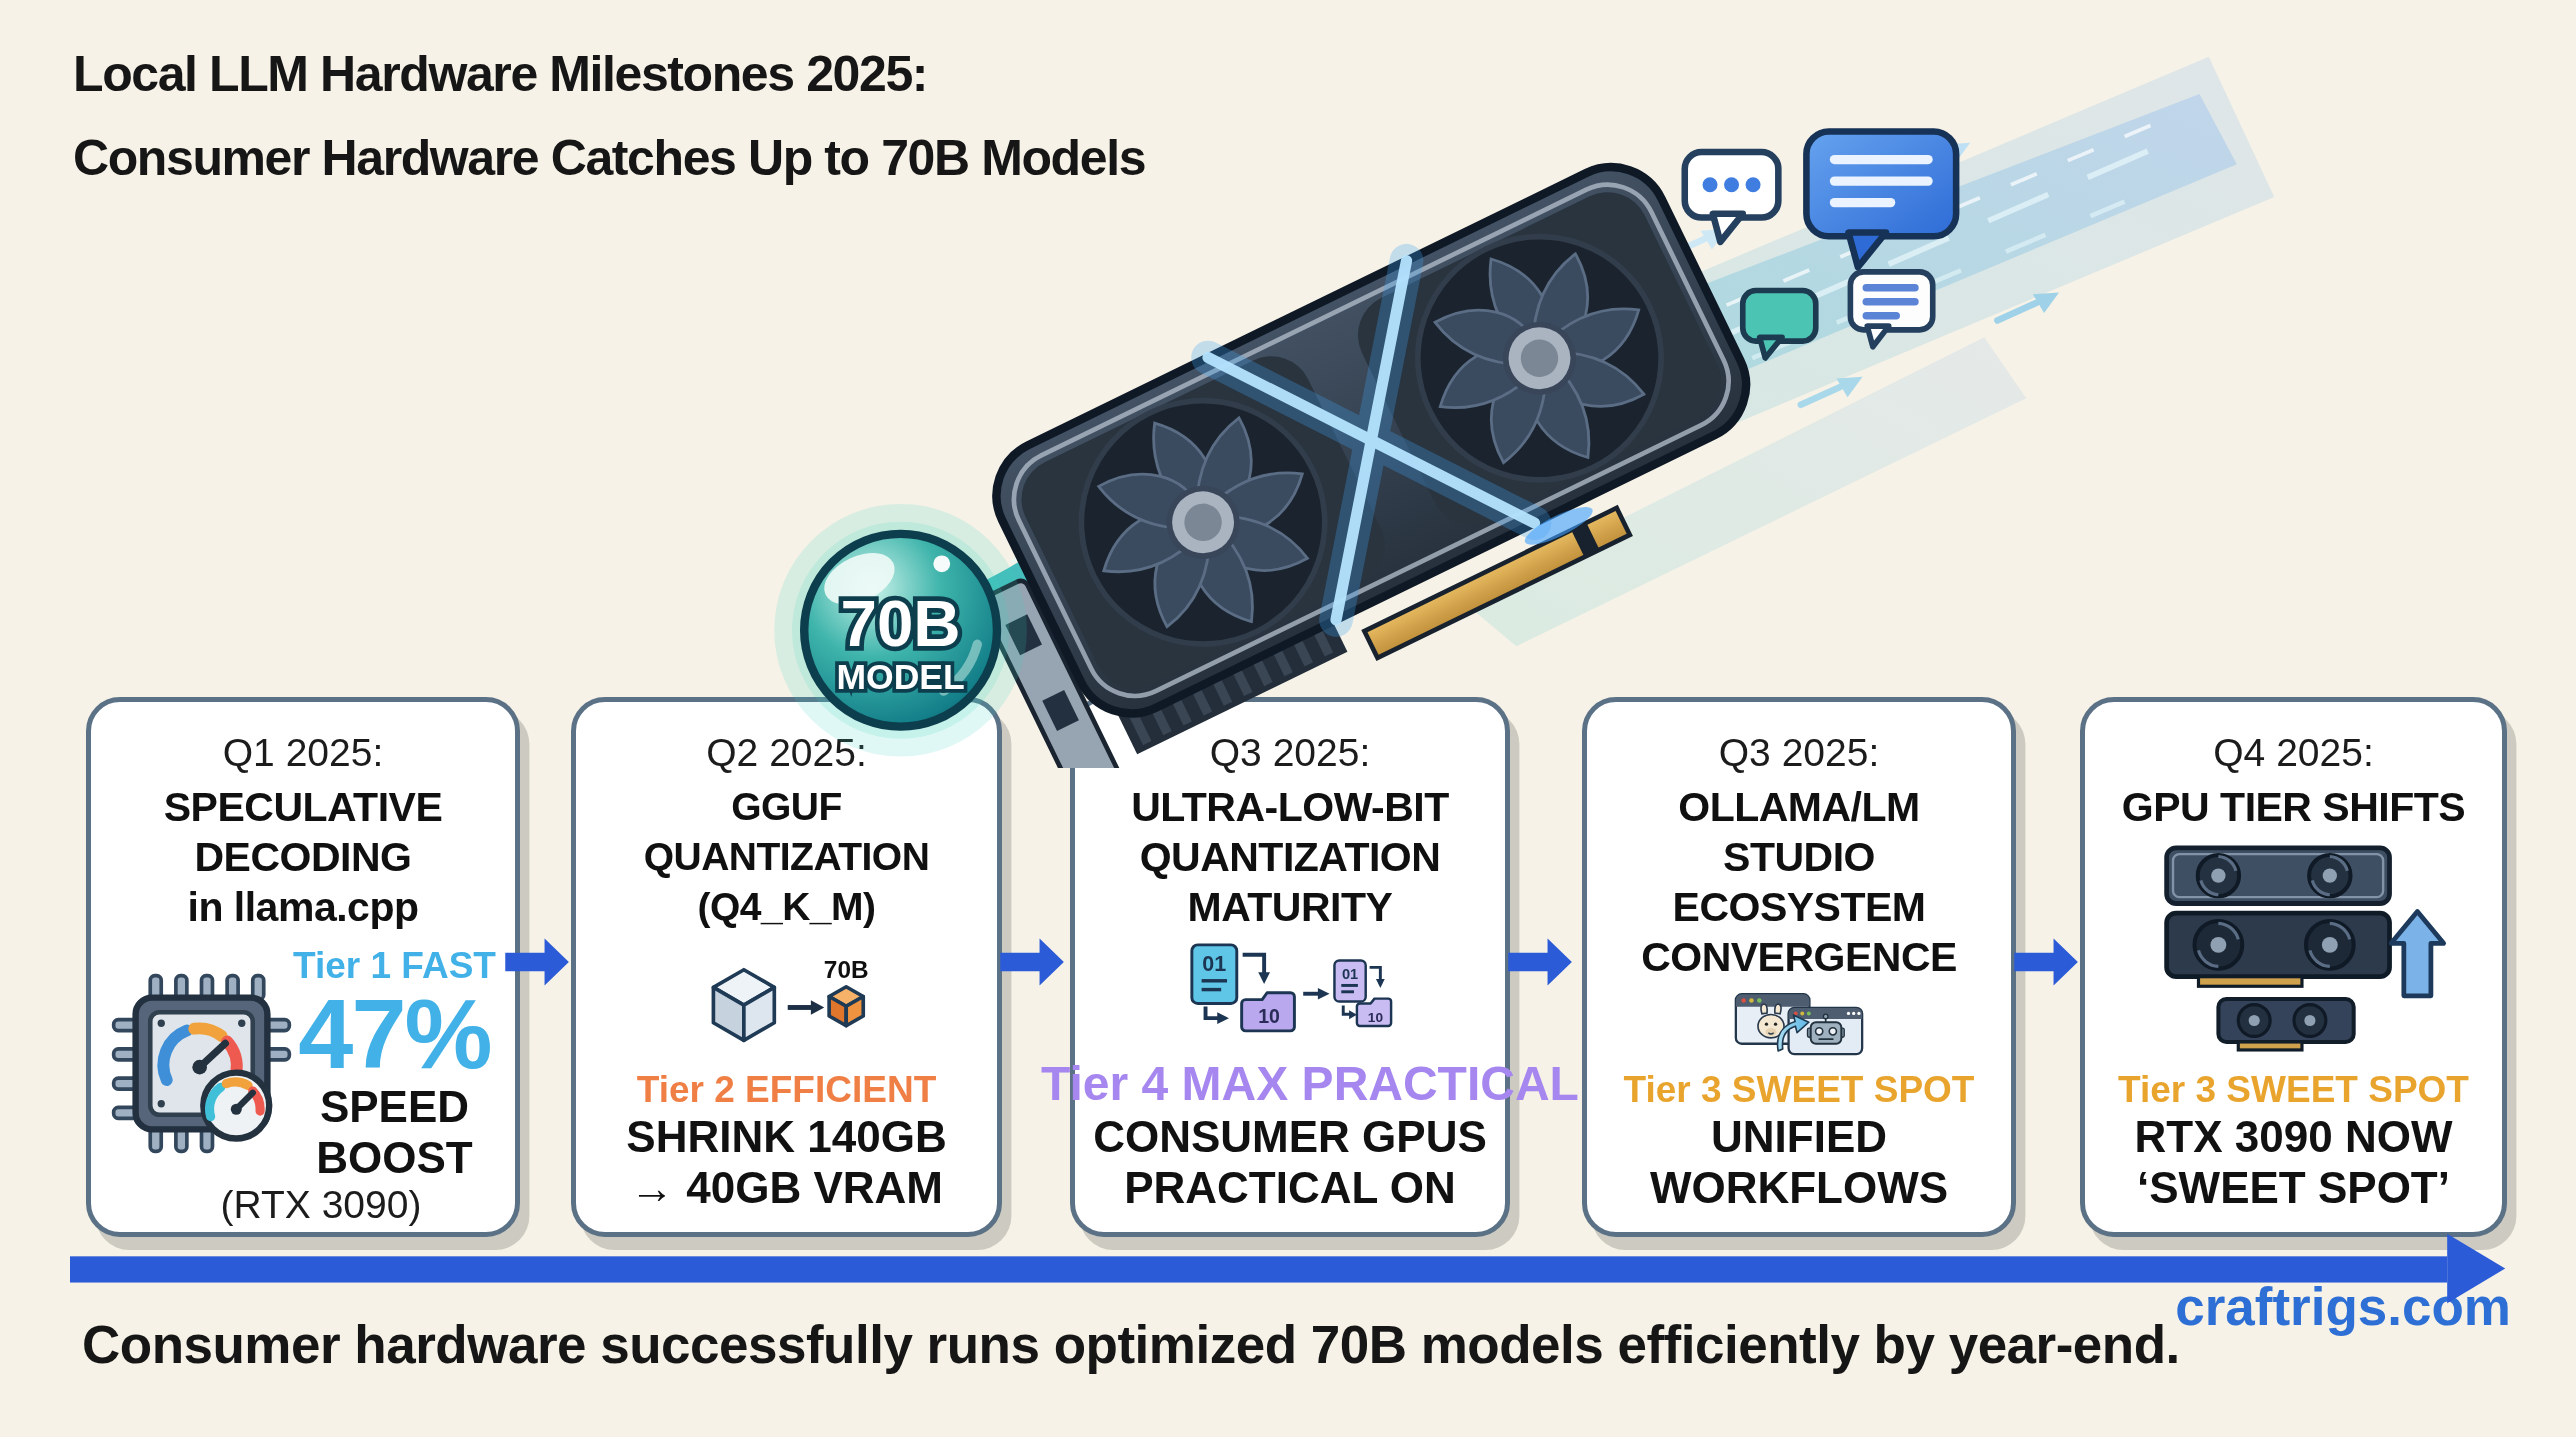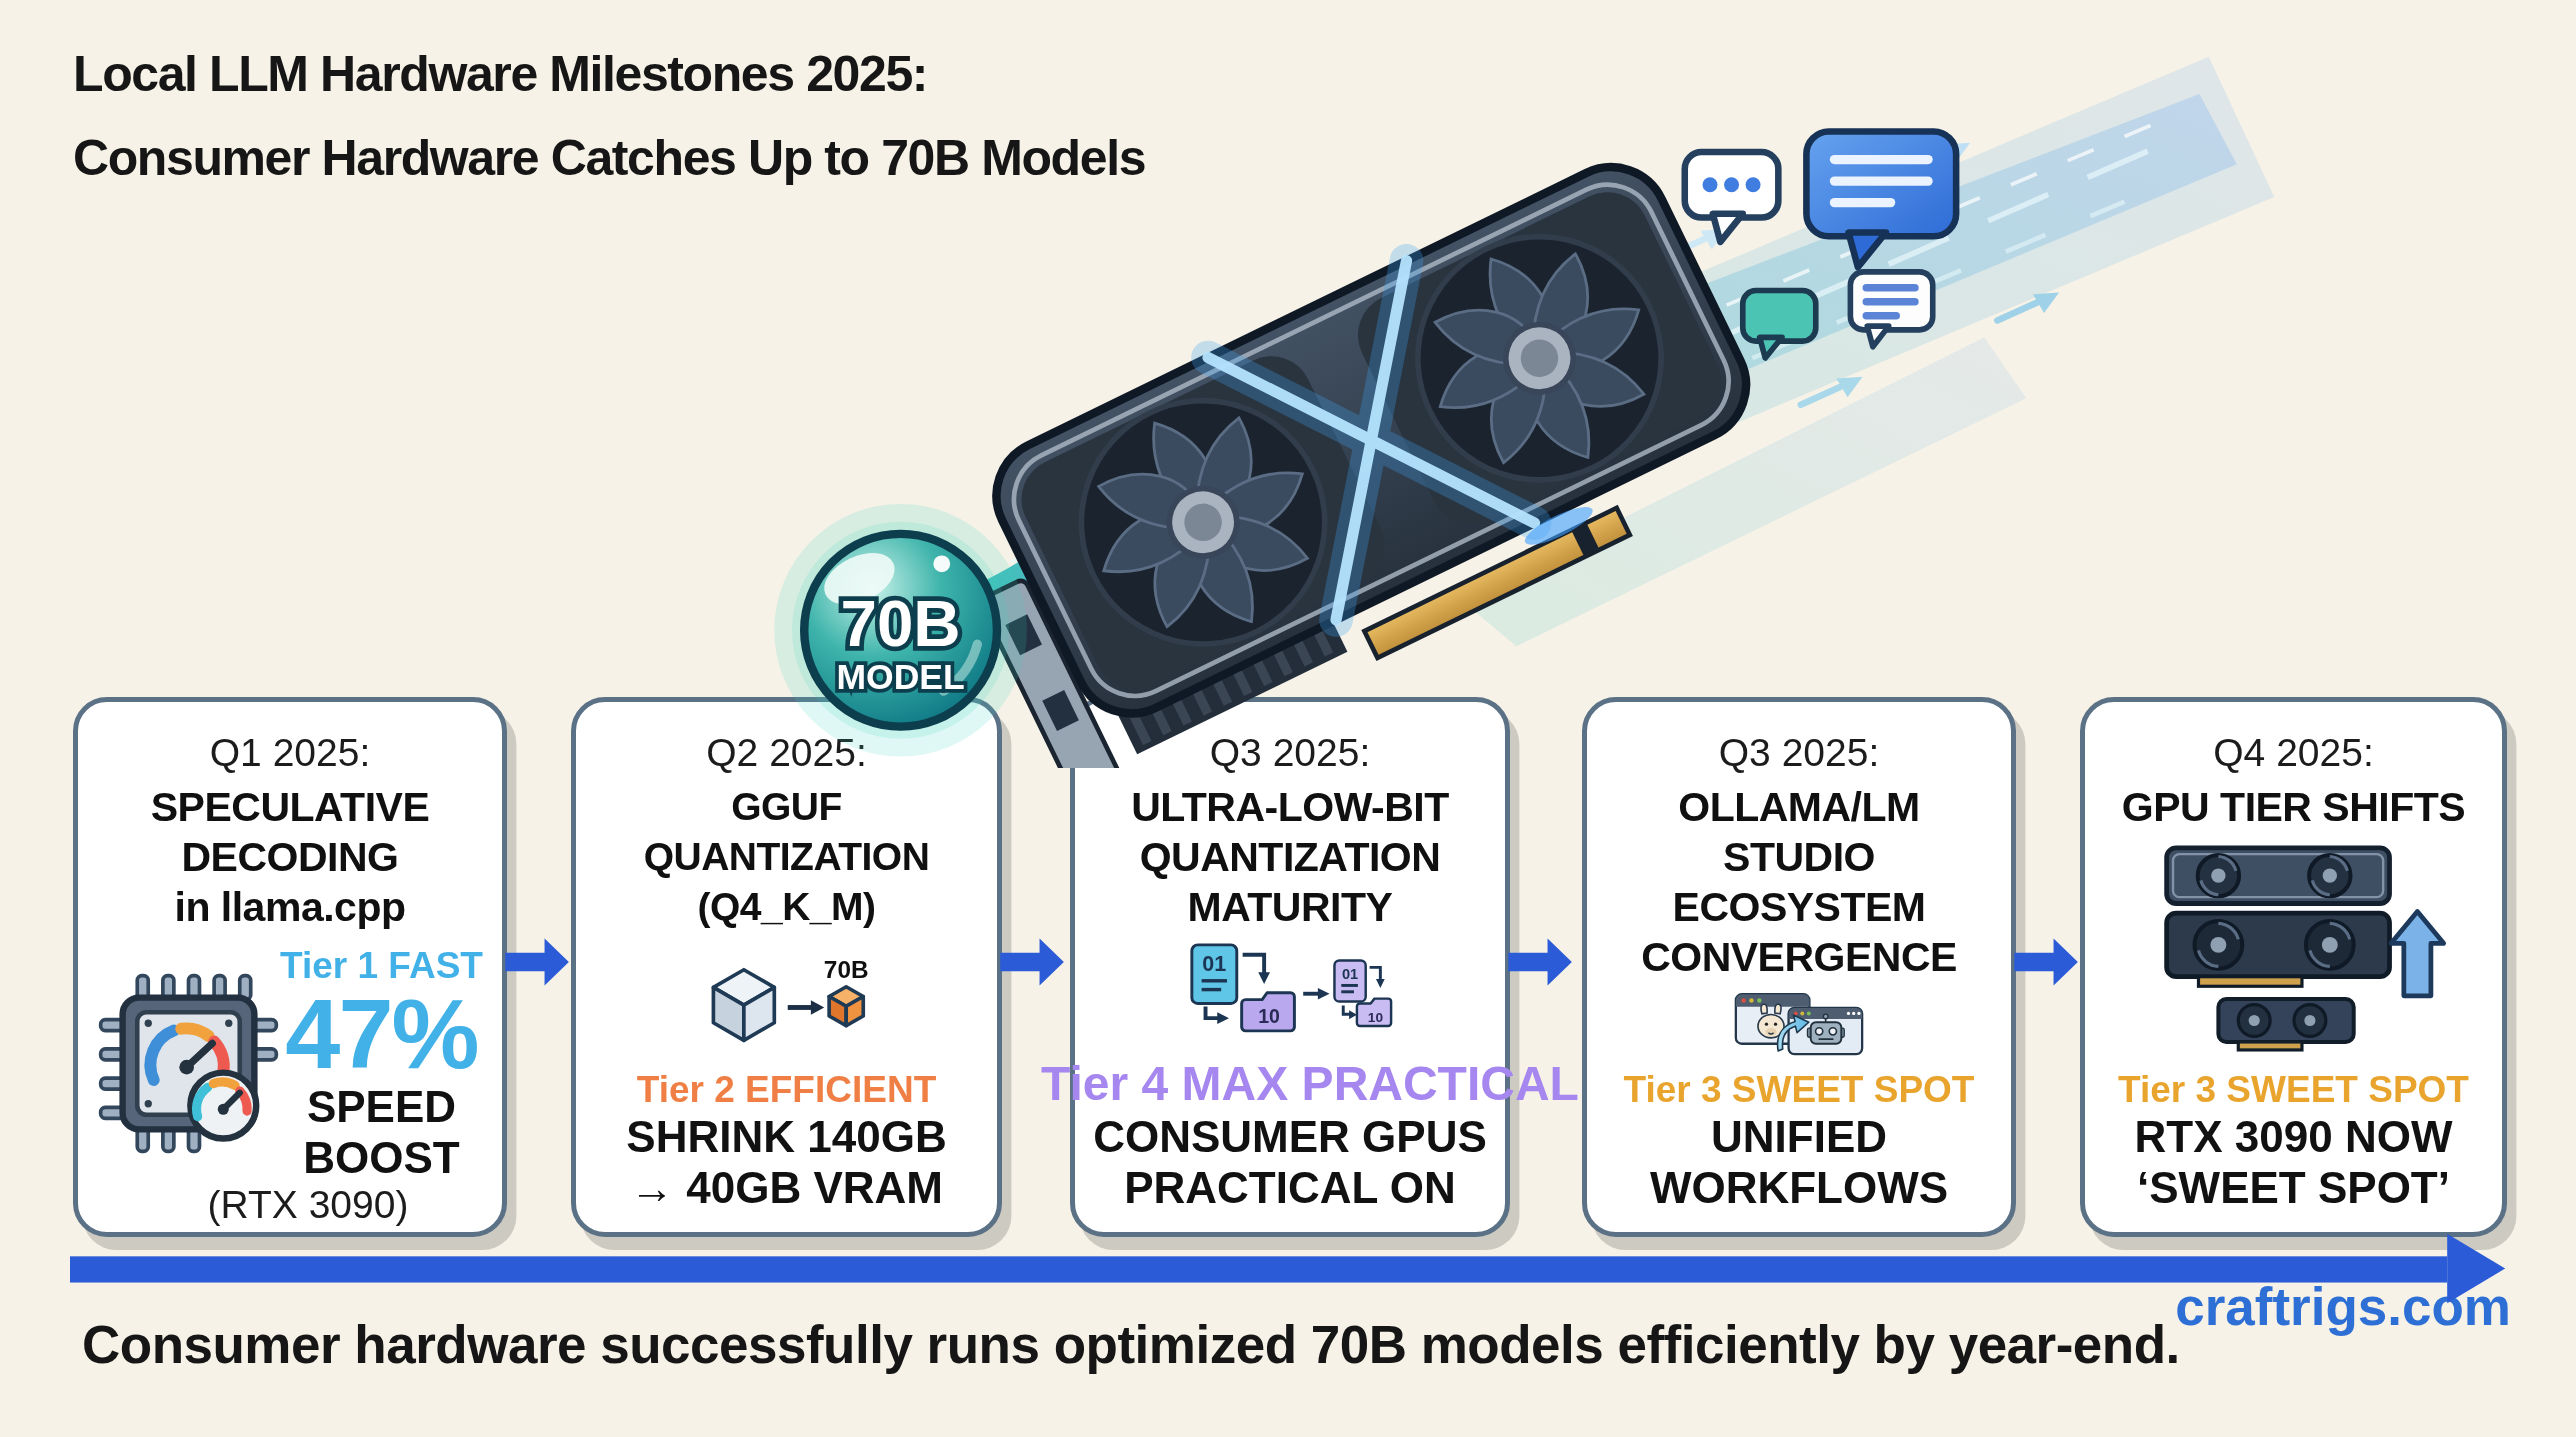--- a/index.html
+++ b/index.html
@@ -202,21 +202,21 @@
       <circle cx="962" cy="673" r="116" fill="#3fd2c0" opacity="0.16"></circle>
       <circle cx="962" cy="673" r="103" fill="url(#sphereG)" stroke="#0d3e4d" stroke-width="9"></circle>
       <ellipse cx="918" cy="618" rx="40" ry="24" fill="#effbf7" opacity="0.9" transform="rotate(-25 918 618)"></ellipse>
       <circle cx="1006" cy="602" r="9" fill="#ffffff" opacity="0.95"></circle>
       <path d="M1008,738 A86,86 0 0 0 1044,688" stroke="#bfe8e0" stroke-width="10" fill="none" opacity="0.55" stroke-linecap="round"></path>
       <text x="962" y="690" text-anchor="middle" font-size="70" font-weight="bold" fill="#ffffff" stroke="#0d3e4d" stroke-width="10" paint-order="stroke">70B</text>
       <text x="962" y="736" text-anchor="middle" font-size="38" font-weight="bold" fill="#ffffff" stroke="#0d3e4d" stroke-width="8" paint-order="stroke">MODEL</text>
     </g>
   </svg>
 
-  <section class="card c1" style="left:73px;width:434px">
+  <section class="card c1" style="left:86px;width:434px">
     <div class="q">Q1 2025:</div>
     <div class="t">
       <div>SPECULATIVE</div>
       <div>DECODING</div>
       <div class="mixed">in llama.cpp</div>
     </div>
     <div class="row1">
       <svg width="183" height="183" viewBox="0 0 200 200">
         <g fill="#9fb0c2" stroke="#32465c" stroke-width="4">
           <rect x="44" y="4" width="12" height="26" rx="5"></rect>

